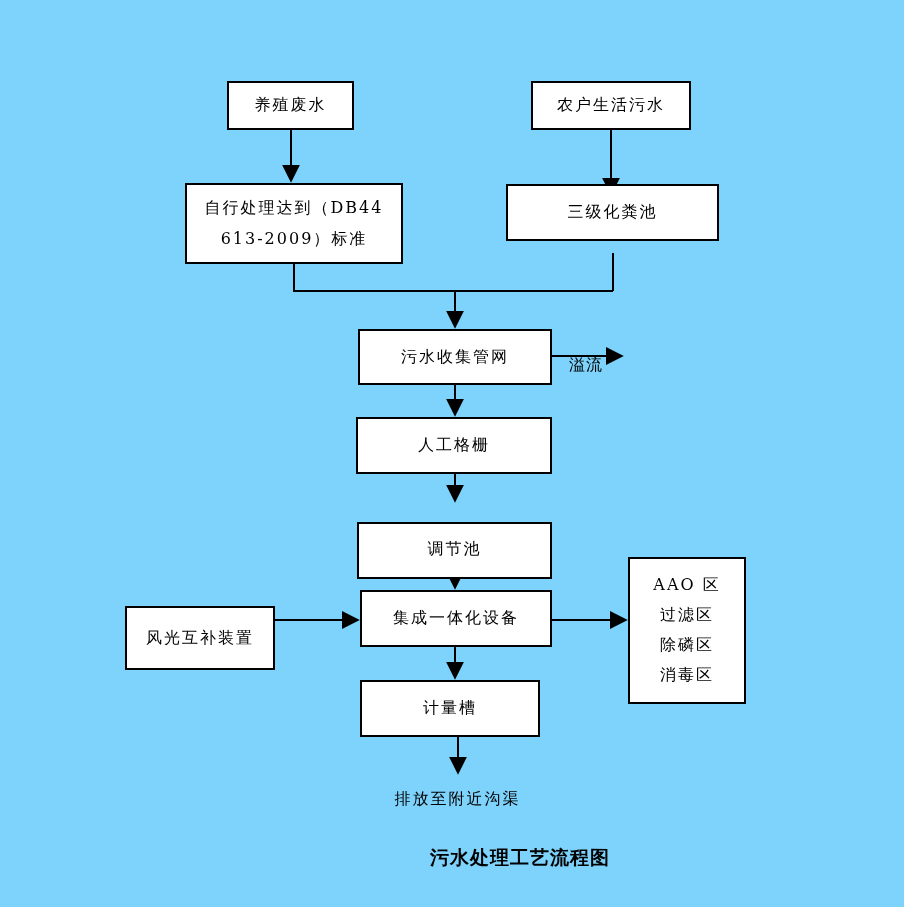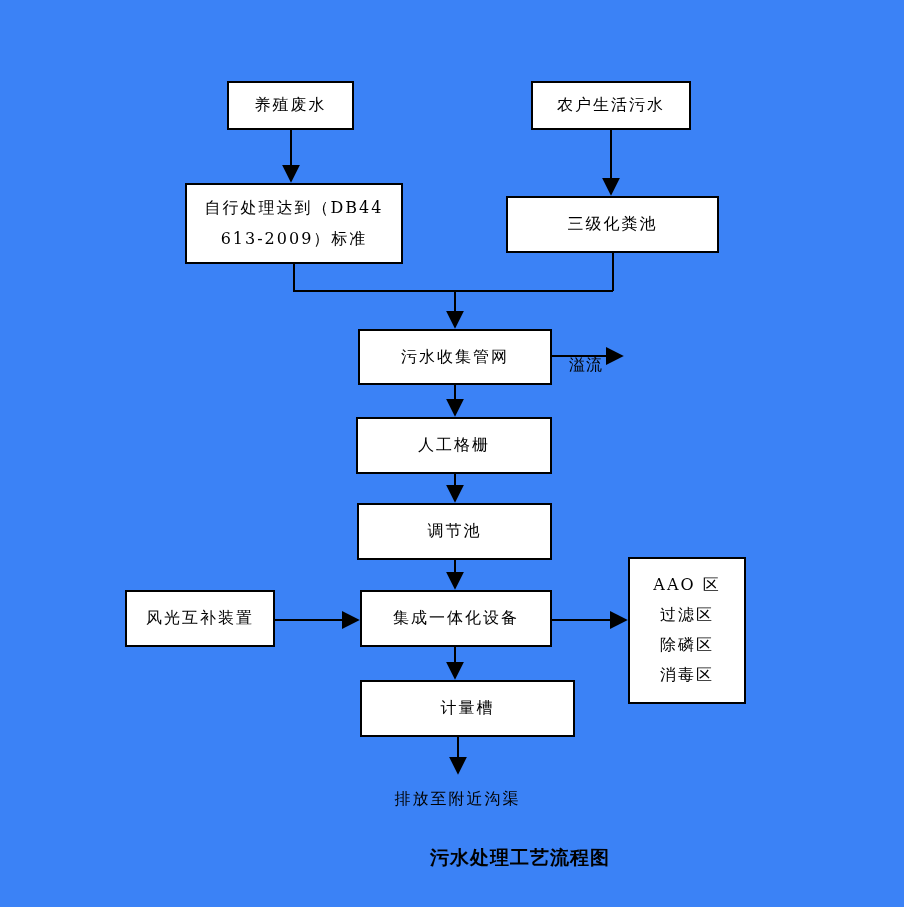--- a/index.html
+++ b/index.html
@@ -4,21 +4,21 @@
 <style>
   html, body {
     margin: 0;
     padding: 0;
     background: #ffffff;
   }
   .canvas {
     position: relative;
     width: 904px;
     height: 907px;
-    background: #3b82f6;
+    background: #7dd3fc;
     overflow: hidden;
     font-family: "DejaVu Serif", "Liberation Serif", serif;
     color: #000000;
   }
   .connectors {
     position: absolute;
     left: 0;
     top: 0;
     width: 904px;
     height: 907px;
@@ -95,41 +95,41 @@
     <line x1="458" y1="737" x2="458" y2="773" stroke="#000" stroke-width="2" marker-end="url(#arrow)"></line>
   </svg>
 
   <div class="node" style="left:227px; top:81px; width:127px; height:49px;">养殖废水</div>
 
   <div class="node" style="left:531px; top:81px; width:160px; height:49px;">农户生活污水</div>
 
   <div class="node thick" style="left:185px; top:183px; width:218px; height:81px;">自行处理达到（DB44
 613-2009）标准</div>
 
-  <div class="node" style="left:506px; top:196px; width:213px; height:57px;">三级化粪池</div>
+  <div class="node" style="left:506px; top:184px; width:213px; height:57px;">三级化粪池</div>
 
   <div class="node thick" style="left:358px; top:329px; width:194px; height:56px;">污水收集管网</div>
 
 
   <div class="edge-label" style="left:558px; top:331px; width:56px;">溢流</div>
 
   <div class="node thick" style="left:356px; top:417px; width:196px; height:57px;">人工格栅</div>
 
-  <div class="node thick" style="left:357px; top:503px; width:195px; height:57px;">调节池</div>
+  <div class="node thick" style="left:357px; top:522px; width:195px; height:57px;font-family:Liberation Mono, monospace;">调节池</div>
 
-  <div class="node thick" style="left:125px; top:590px; width:150px; height:57px;">风光互补装置</div>
+  <div class="node thick" style="left:125px; top:606px; width:150px; height:64px;">风光互补装置</div>
 
   <div class="node thick" style="left:360px; top:590px; width:192px; height:57px;">集成一体化设备</div>
 
   <div class="node zones-box" style="left:628px; top:557px; width:118px; height:147px;">
     <span class="zone-line">AAO 区</span>
     <span class="zone-line">过滤区</span>
     <span class="zone-line">除磷区</span>
     <span class="zone-line">消毒区</span>
   </div>
 
-  <div class="node thick" style="left:360px; top:680px; width:215px; height:57px;">计量槽</div>
+  <div class="node thick" style="left:360px; top:680px; width:180px; height:57px;">计量槽</div>
 
   <div class="outfall-text" style="left:380px; top:789px; width:155px;">排放至附近沟渠</div>
 
   <div class="diagram-title" style="left:425px; top:845px; width:190px;">污水处理工艺流程图</div>
 
 </div>
 
 </body></html>

